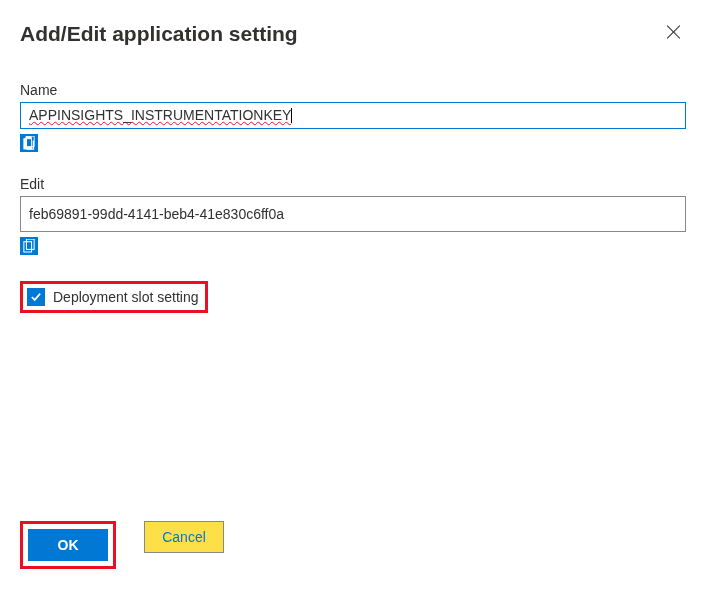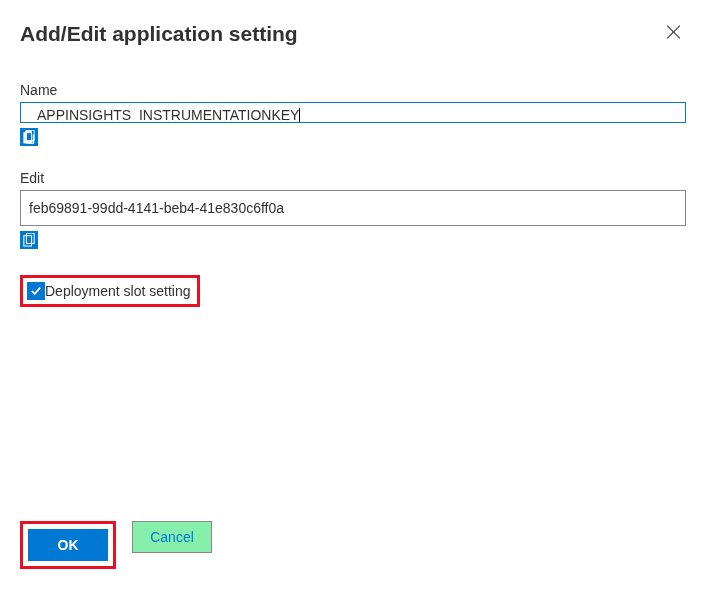--- a/index.html
+++ b/index.html
@@ -74,74 +74,74 @@
       align-items: center;
       justify-content: center;
       margin-top: 5px;
       cursor: pointer;
     }
     .copy-btn svg { width: 12px; height: 14px; fill: #fff; }
 
     .checkbox-row {
       display: inline-flex;
       align-items: center;
-      gap: 0;
+      gap: 8px;
       padding: 4px 6px 4px 4px;
     }
     .highlight-red {
       border: 3px solid #e81123;
     }
     .cb {
       width: 18px; height: 18px;
       background: #0078d4;
       display: flex;
       align-items: center;
       justify-content: center;
       cursor: pointer;
     }
     .cb svg { width: 12px; height: 10px; stroke: #fff; fill: none; stroke-width: 2; }
     .cb-label { font-size: 14px; color: #323130; }
 
     .spacer { flex: 1; }
 
     .footer {
       display: flex;
-      gap: 16px;
+      gap: 28px;
       padding-top: 10px;
     }
     .btn {
       min-width: 80px;
       height: 32px;
       font-size: 14px;
       font-family: inherit;
       border: 1px solid #8a8886;
-      background: #86efac;
+      background: #fde047;
       cursor: pointer;
       padding: 0 16px;
     }
     .btn-primary {
       background: #0078d4;
       border-color: #0078d4;
       color: #fff;
       font-weight: 600;
     }
     .btn-secondary {
       color: #0078d4;
     }
     .ok-wrap {
       border: 3px solid #e81123;
       padding: 5px;
       display: inline-flex;
     }
     .input-display {
       position: relative;
       width: 100%;
-      height: 21px;
+      height: 27px;
       border: 1px solid #0078d4;
-      padding: 3px 16px;
+      padding: 3px 8px;
       font-size: 14px;
       line-height: 18px;
       overflow: hidden;
       white-space: nowrap;
     }
     .caret {
       display: inline-block;
       width: 1px; height: 15px;
       background: #000;
       vertical-align: middle;

